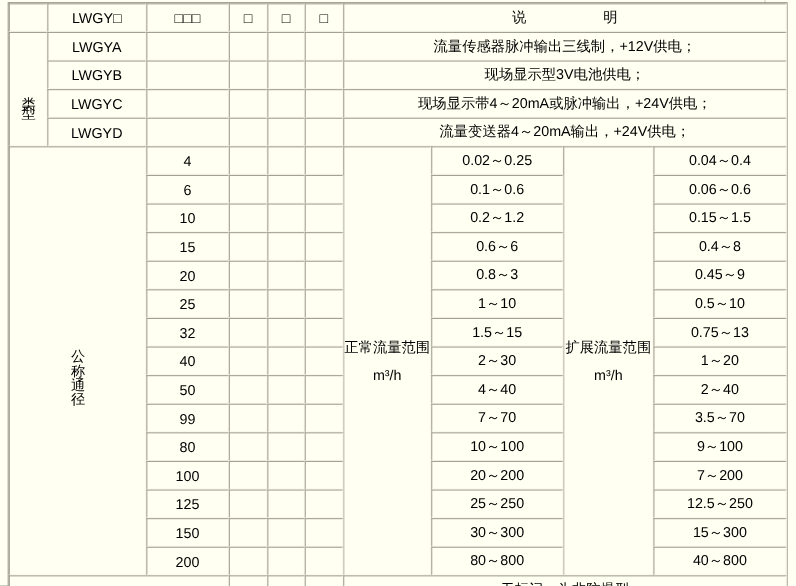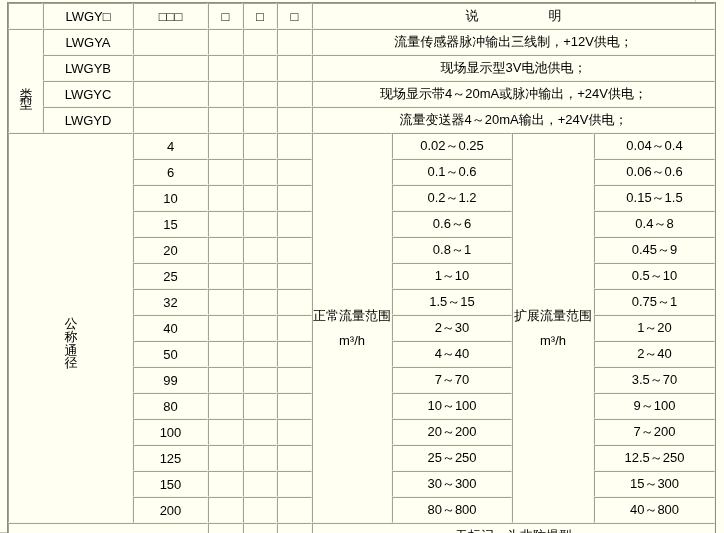--- a/index.html
+++ b/index.html
@@ -141,38 +141,38 @@
           <td></td>
           <td></td>
     <td><span>0.6～6</span></td>
     <td><span>0.4～8</span></td>
   </tr>
   <tr>
     <td><span>20</span></td>
     <td></td>
           <td></td>
           <td></td>
-    <td><span>0.8～1</span></td>
+    <td><span>0.8～3</span></td>
     <td><span>0.45～9</span></td>
   </tr>
   <tr>
     <td><span>25</span></td>
     <td></td>
           <td></td>
           <td></td>
     <td><span>1～10</span></td>
     <td><span>0.5～10</span></td>
   </tr>
   <tr>
     <td><span>32</span></td>
     <td></td>
           <td></td>
           <td></td>
     <td><span>1.5～15</span></td>
-    <td><span>0.75～1</span></td>
+    <td><span>0.75～13</span></td>
   </tr>
   <tr>
     <td><span>40</span></td>
     <td></td>
           <td></td>
           <td></td>
     <td><span>2～30</span></td>
     <td><span>1～20</span></td>
   </tr>
   <tr>

